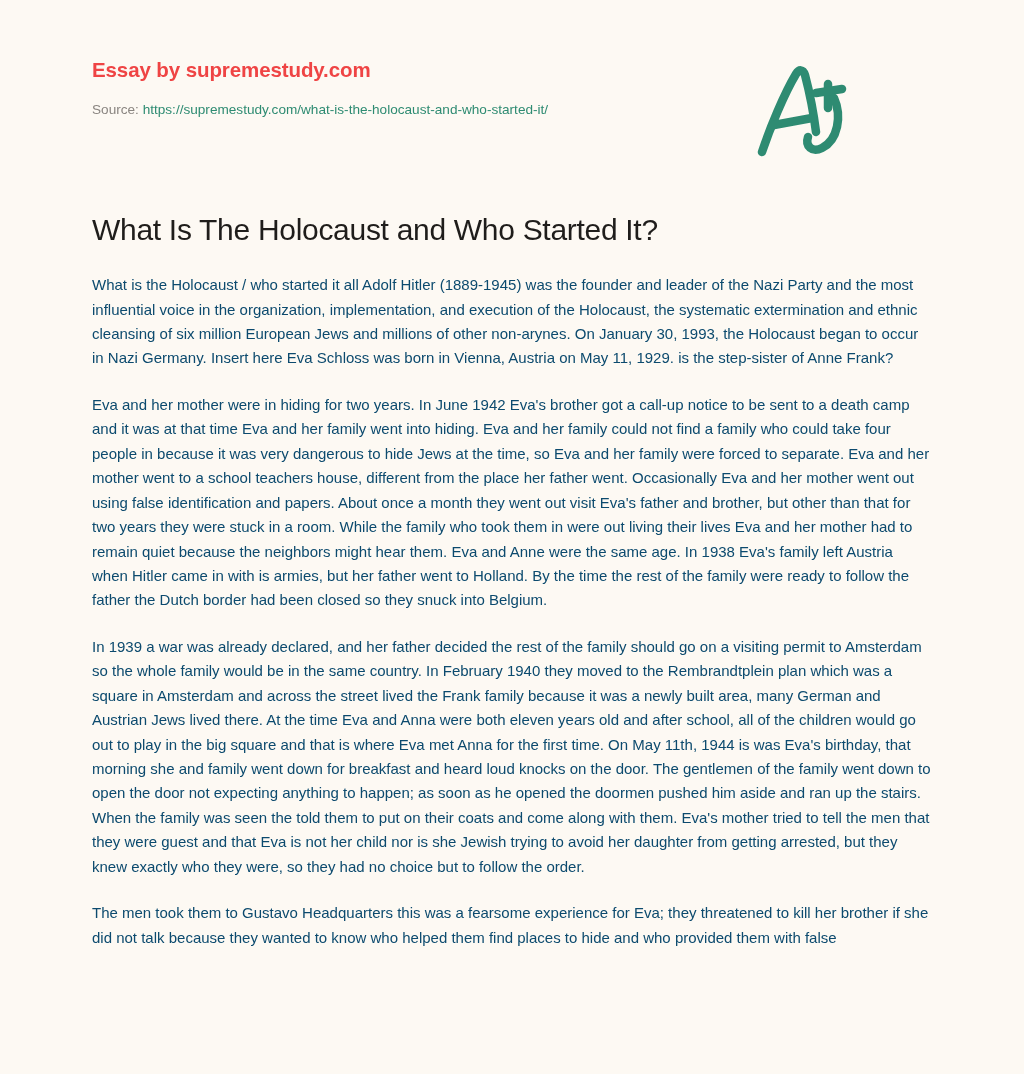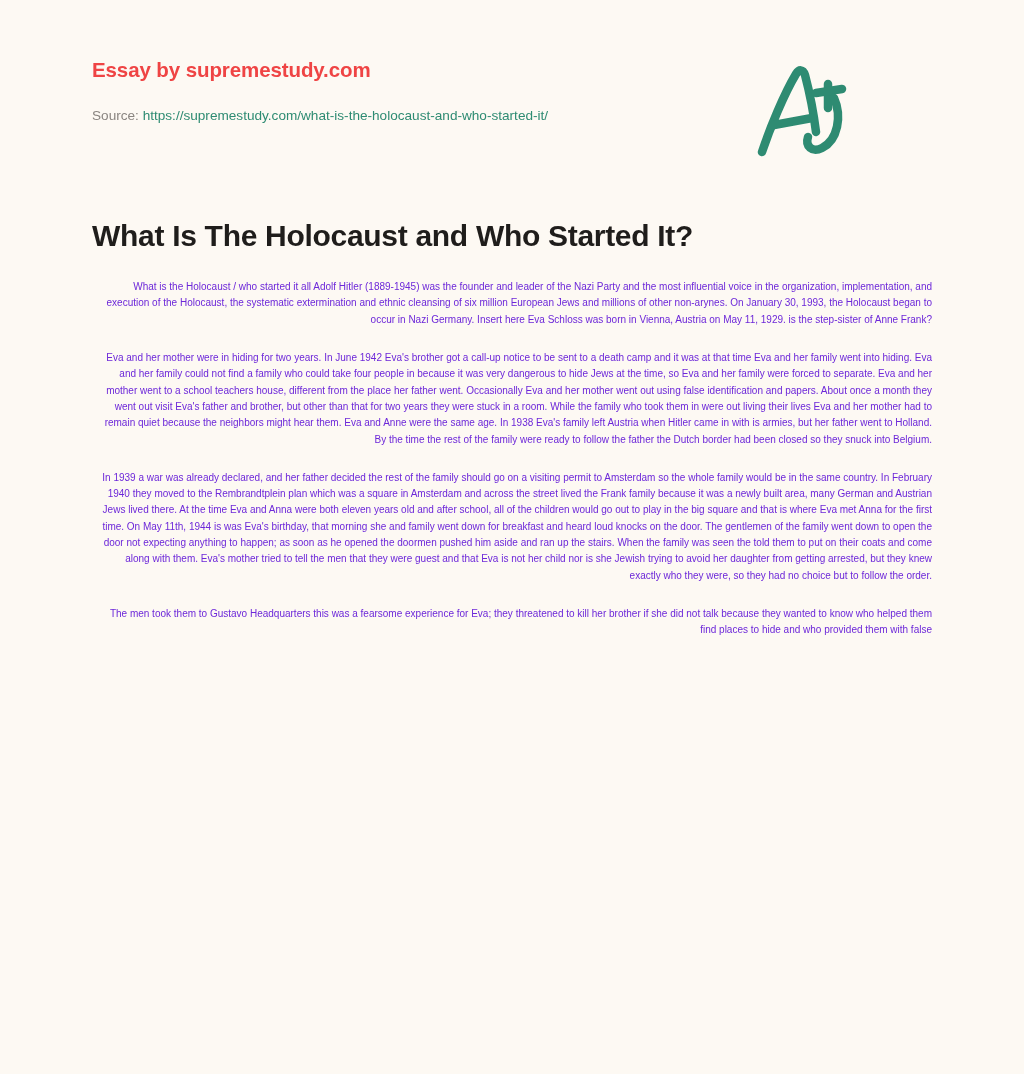--- a/index.html
+++ b/index.html
@@ -28,21 +28,21 @@
     padding-top: 58px;
   }
   .brand-line {
     font-size: 20.5px;
     font-weight: bold;
     color: #ef4444;
     letter-spacing: -0.1px;
     line-height: 1.2;
   }
   .source-line {
-    margin-top: 23px;
+    margin-top: 17px;
     font-size: 13.6px;
     color: #8a8580;
     line-height: 1.4;
     white-space: nowrap;
   }
   .source-link {
     color: #2e8b72;
     text-decoration: none;
   }
 
@@ -58,36 +58,36 @@
     display: block;
     width: 100%;
     height: 100%;
   }
 
   
   .doc-title {
     margin: 0;
     padding-top: 92px;
     font-size: 30px;
-    font-weight: bold;
+    font-weight: normal;
     color: #1f1d1b;
     letter-spacing: -0.3px;
     line-height: 1.25;
   }
 
   
   .body-copy {
     padding-top: 25px;
   }
   .body-copy p {
     margin: 0 0 22px 0;
-    font-size: 10px;
+    font-size: 15px;
     line-height: 1.63;
-    color: #6d28d9;
-    text-align: right;
+    color: #0c4a6e;
+    text-align: left;
     max-width: 848px;
   }
   .body-copy p:last-child {
     margin-bottom: 0;
   }
 </style>
 </head>
 <body>
 
 <div class="page">

